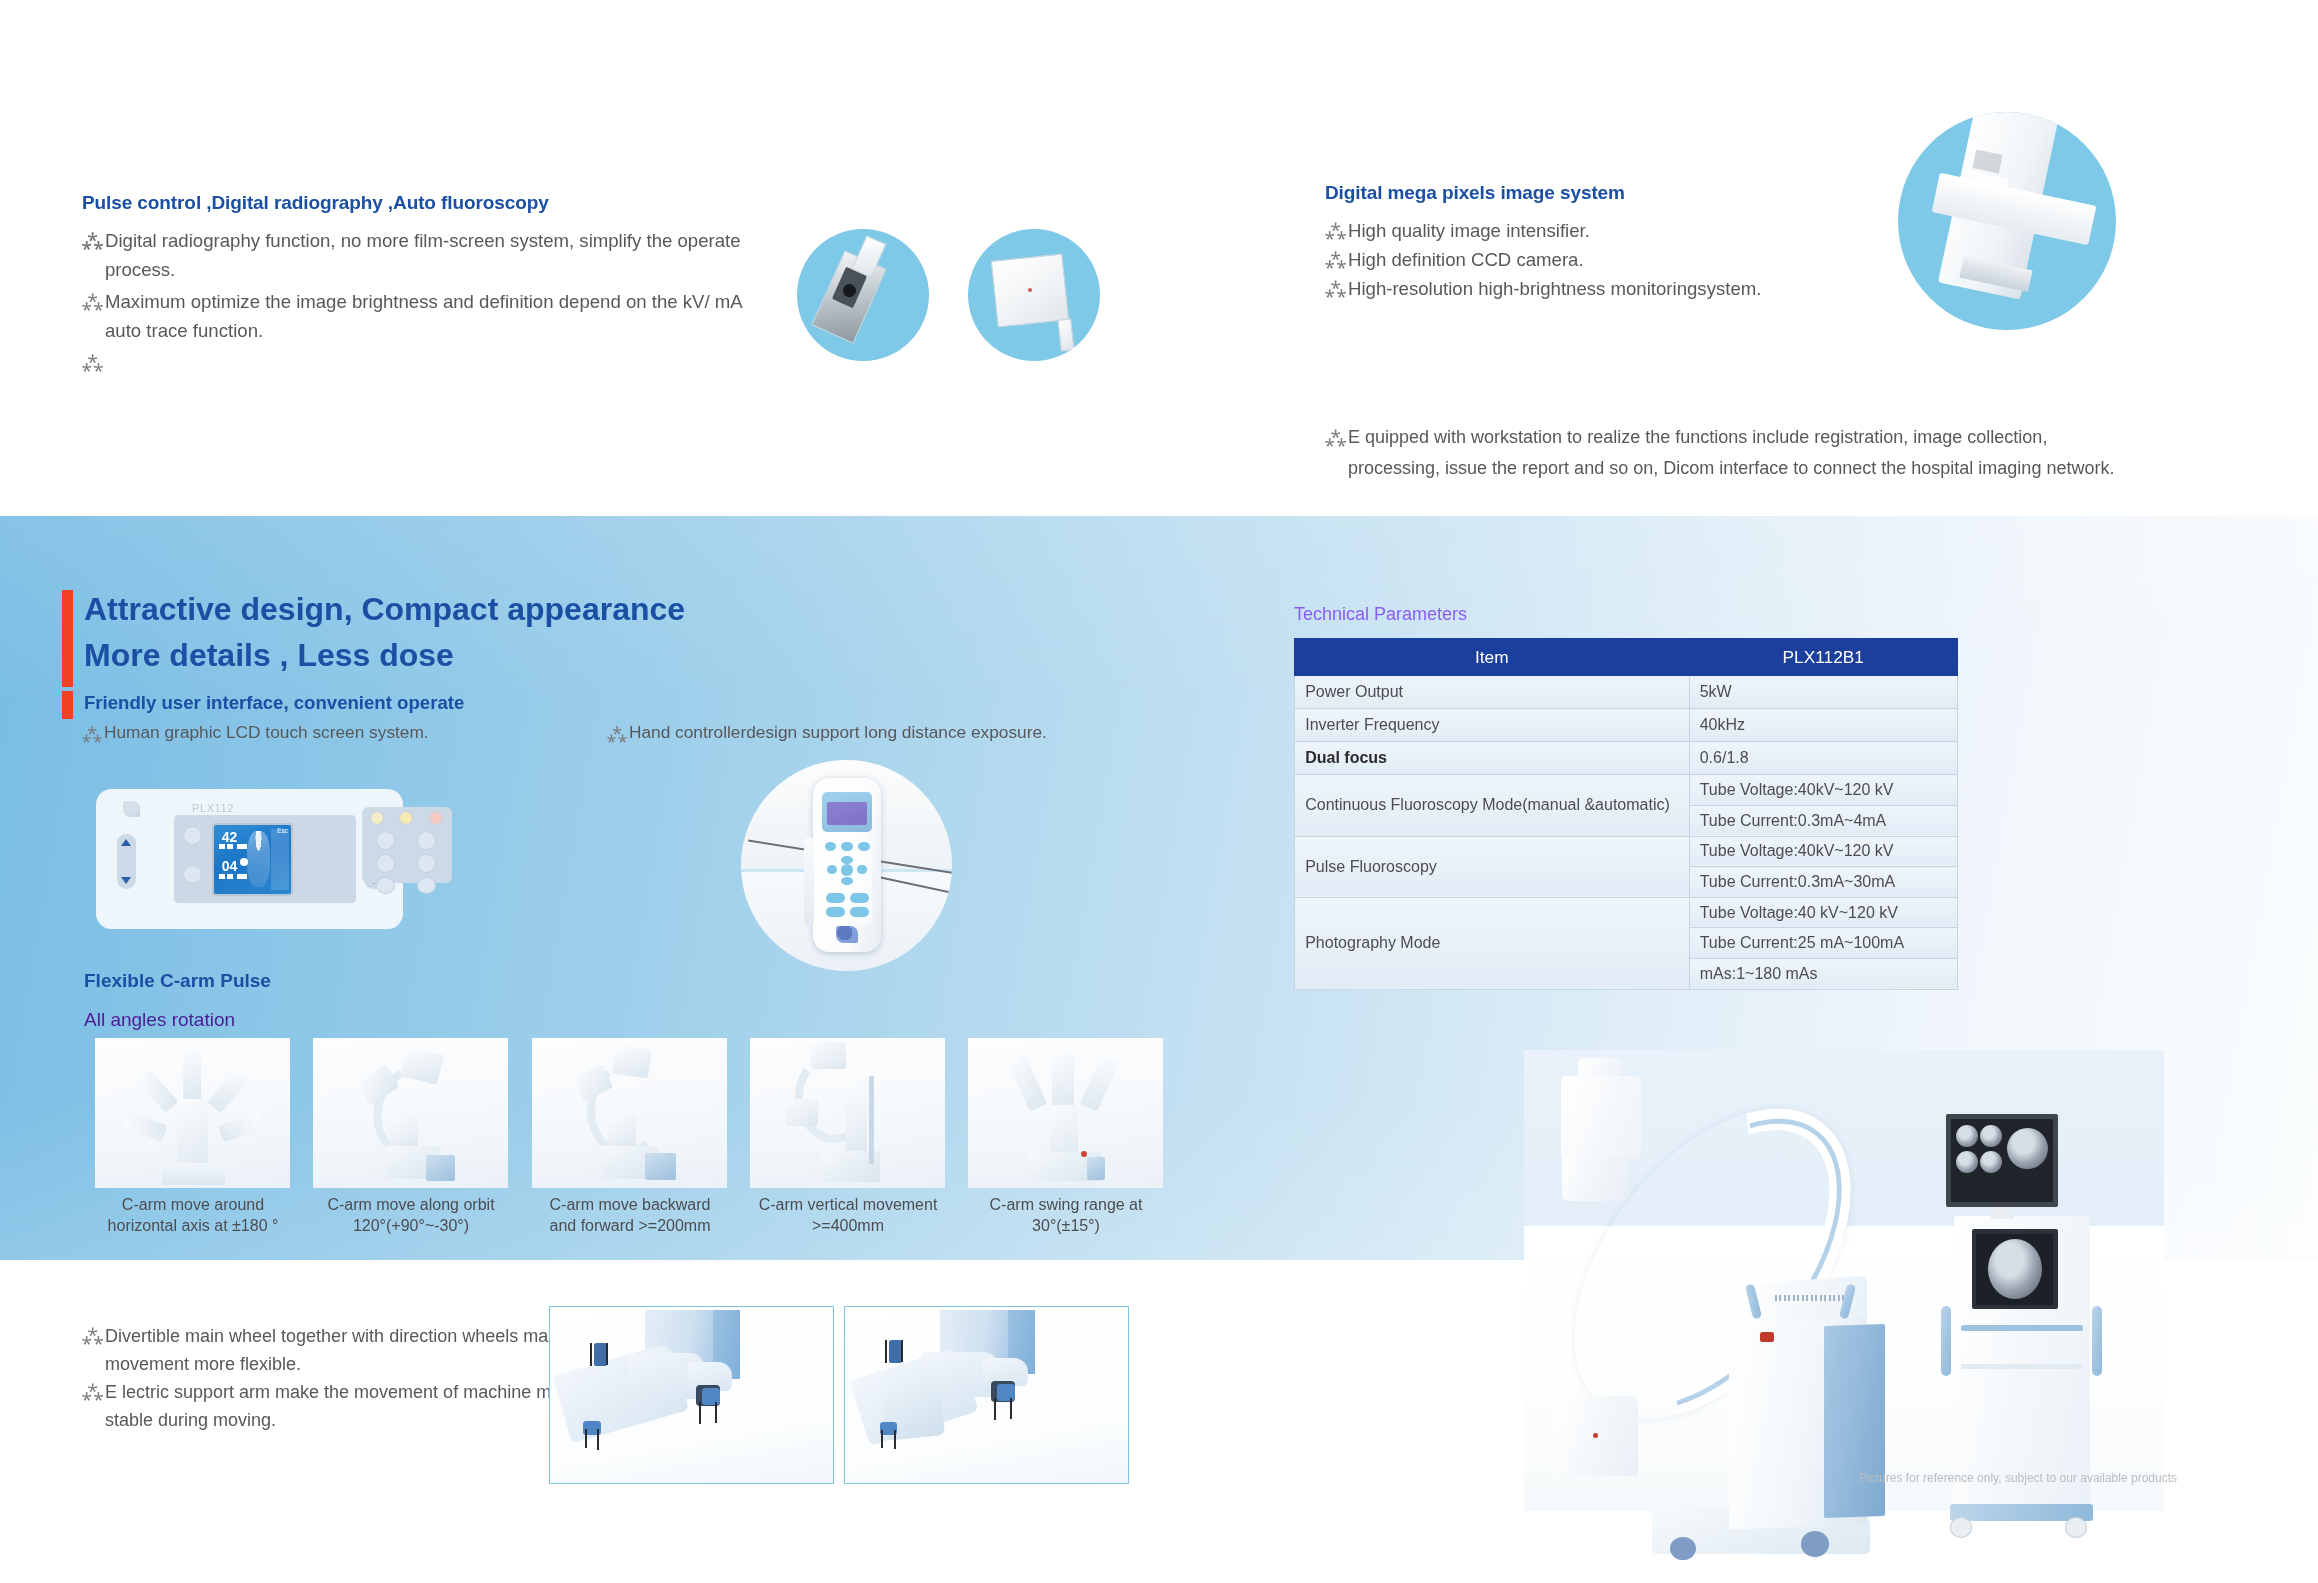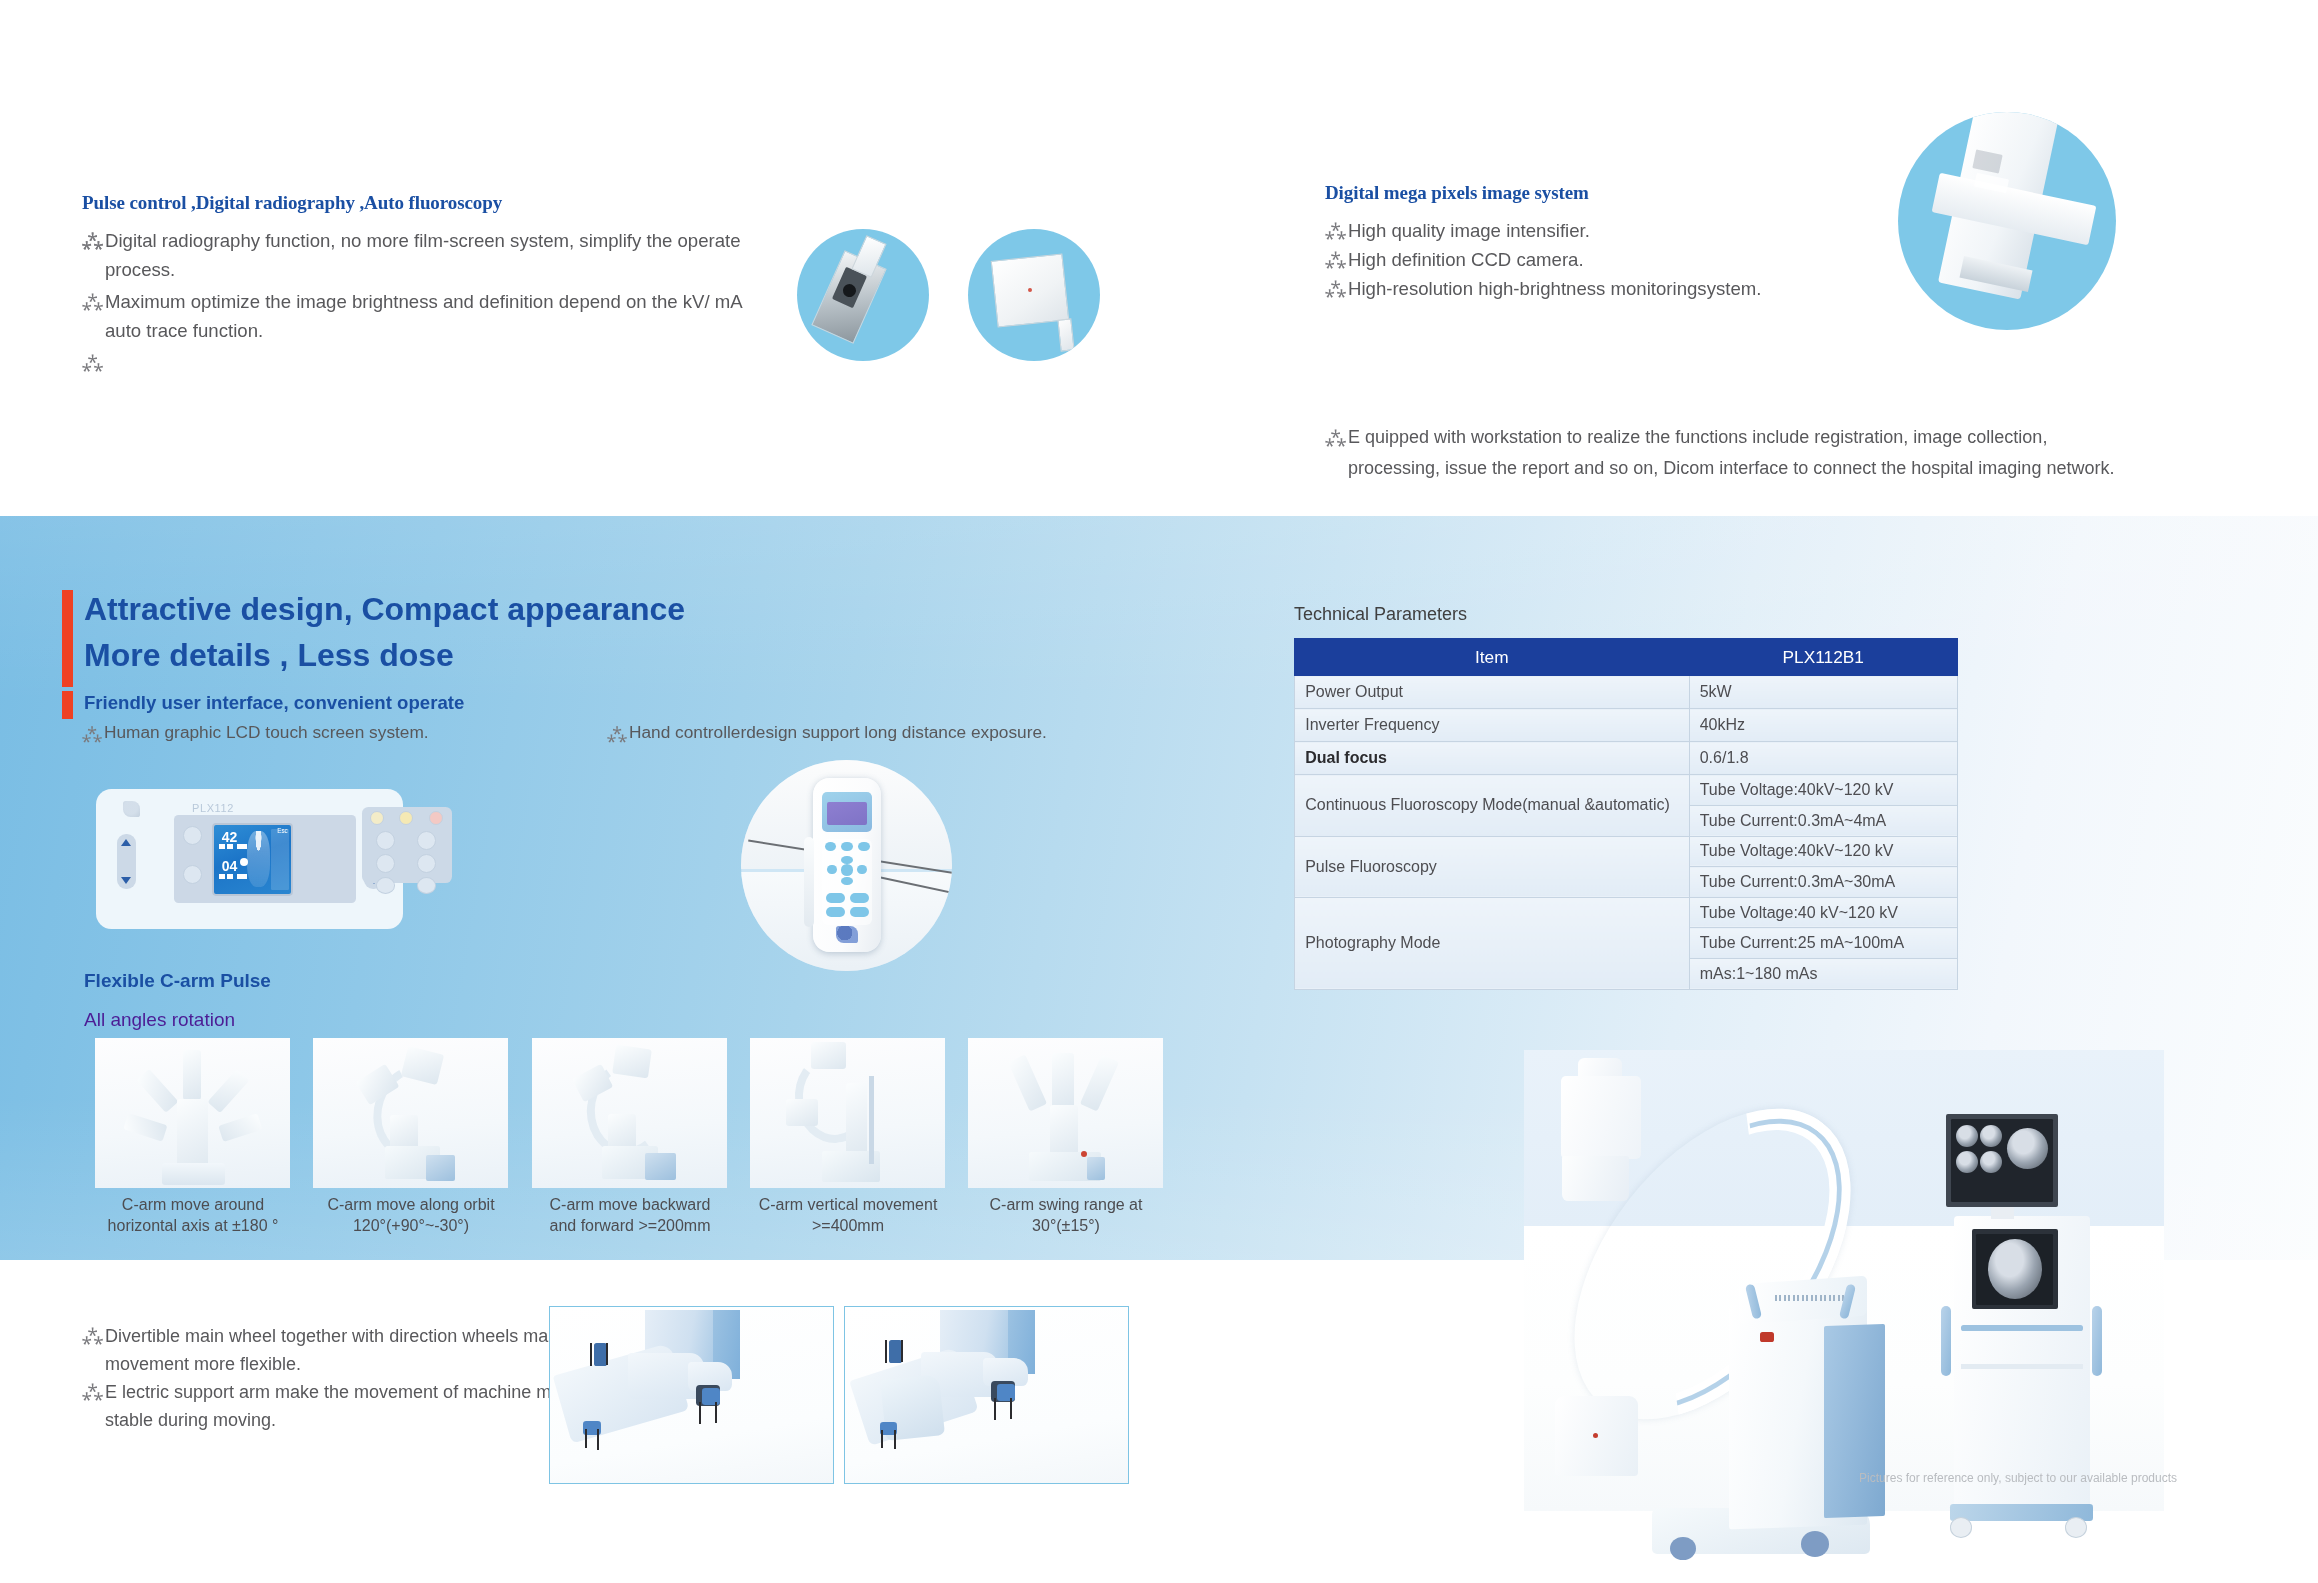--- a/index.html
+++ b/index.html
@@ -1,21 +1,21 @@
 <!DOCTYPE html>
 <html style="font-size:10.2px"><head>
 <meta charset="utf-8">
 <style>
   * { margin:0; padding:0; box-sizing:border-box; }
   html,body { width:2319px; height:1584px; background:#ffffff;
     font-family:"Liberation Sans", sans-serif; -webkit-font-smoothing:antialiased; }
   #page { position:relative; width:2319px; height:1584px; overflow:hidden; background:#fff; }
 
   
-  .h-blue { color:#1a4fa3; font-weight:bold; letter-spacing:-0.1px;font-family:Liberation Serif, serif; }
+  .h-blue { color:#1a4fa3; font-weight:bold; letter-spacing:-0.1px; }
   .body-txt { color:#58585b; font-weight:400; }
 
   .bullet-list { list-style:none; }
   .bullet-list li { position:relative; padding-left:23px; }
   .bullet-list li .ast { position:absolute; left:0; top:0; color:#7a7a7e; font-size:19px; }
 
   
   #tl-block { position:absolute; left:82px; top:192px; width:679px; }
   #tl-title { font-size:19px; margin-bottom:11.5px; }
   #tl-list li { font-size:18.6px; line-height:29.4px; margin-bottom:2.6px; }
@@ -128,21 +128,21 @@
   .thumb .stage { position:absolute; inset:0; }
   .tcap { position:absolute; top:156px; width:218px; text-align:center;
      font-size:16px; line-height:21px; color:#4d4d51; }
 
   
   .carm-c { position:absolute; border:8.3px solid #e3ecf3; border-radius:50%;
      border-right-color:transparent; border-top-color:transparent; }
   .blk2 { position:absolute; background:linear-gradient(150deg,#fbfdfe,#dde7ef); border-radius:3.2px; }
 
   
-  #tp-title { position:absolute; left:1294px; top:604px; font-size:18px; color:#404040; }
+  #tp-title { position:absolute; left:1294px; top:604px; font-size:18px; color:#8b5cf6; }
   #tp-table { position:absolute; left:1294px; top:638px; width:664px;
      border-collapse:collapse; font-size:16px; }
   #tp-table col.c1 { width:396px; }
   #tp-table col.c2 { width:269px; }
   #tp-table th { background:#1b3f9c; color:#fff; font-weight:400; font-size:17.3px;
      padding:7.7px 0; text-align:center; border:0.6px solid #1b3f9c; }
   #tp-table td { border:0.6px solid #c6d4e2; color:#4d4d51; padding:5.8px 10.2px;
      background:linear-gradient(180deg,#eef4fa,#e2ecf6); vertical-align:middle; }
   #tp-table td.k { }
   #tp-table td.bold { font-weight:bold; color:#2b2b2e; }

